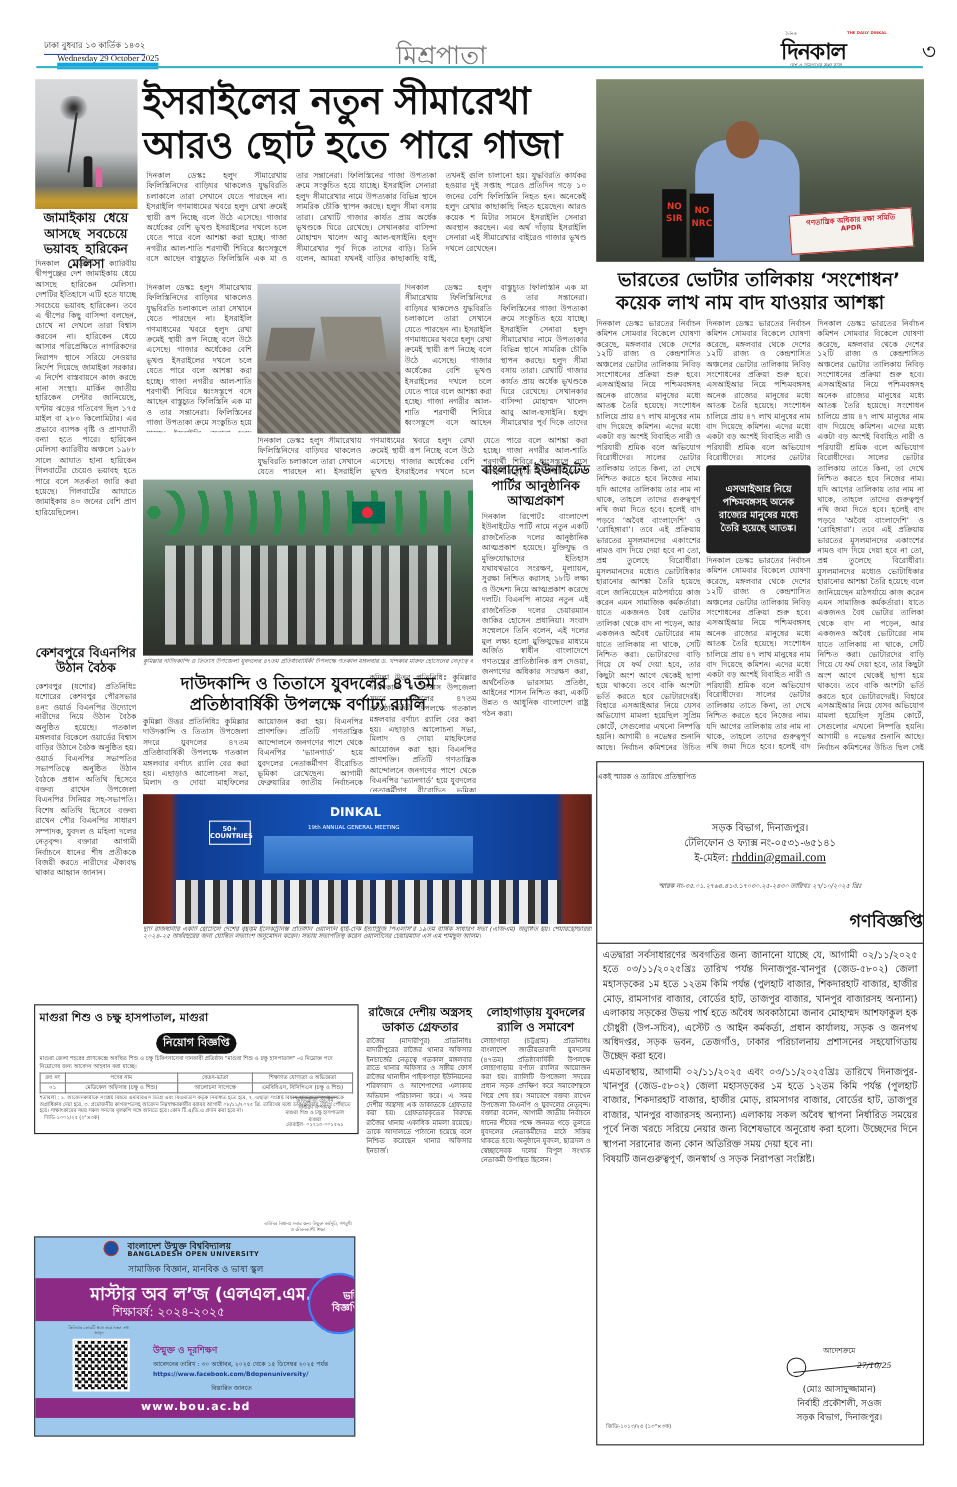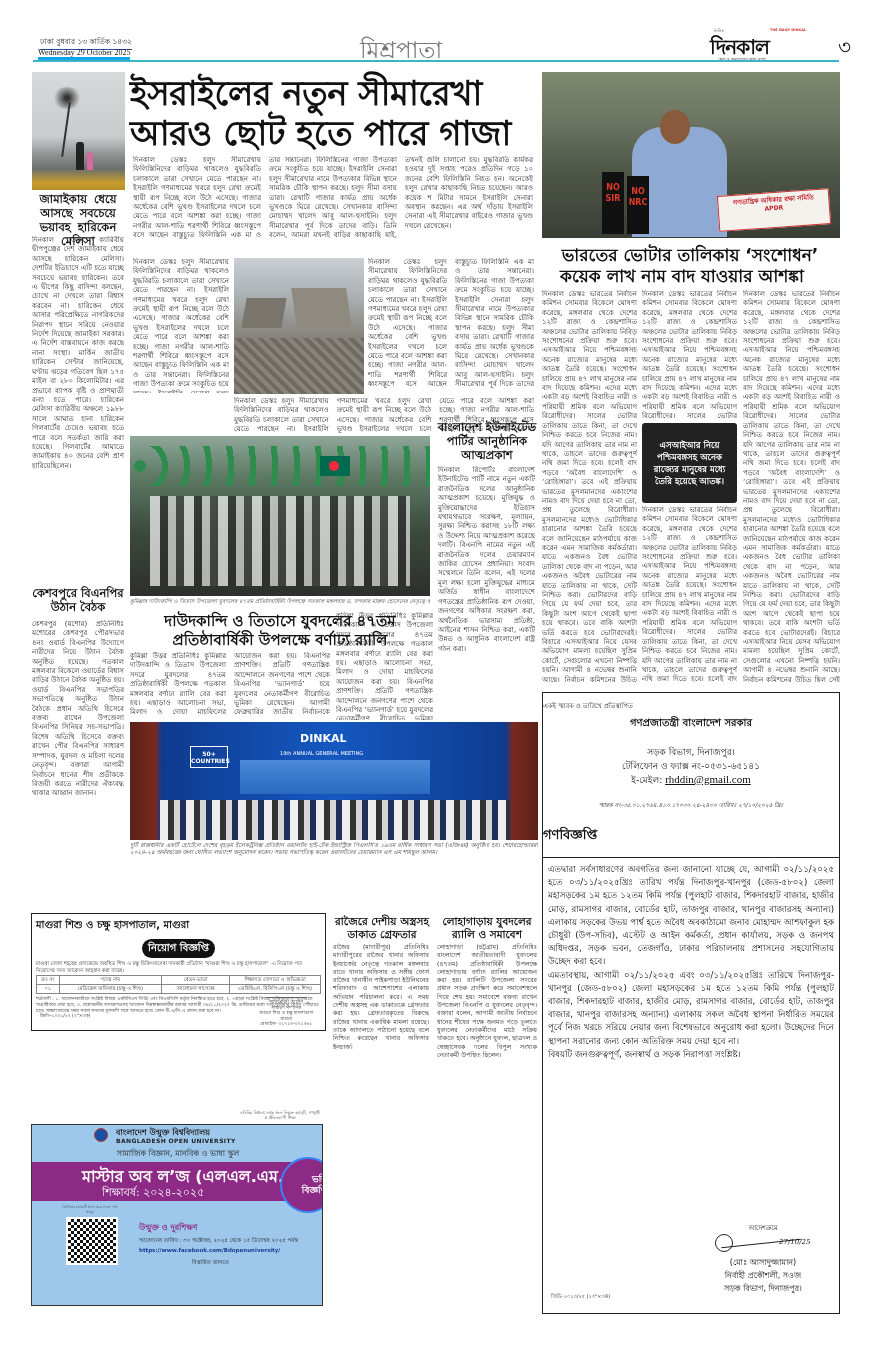--- a/index.html
+++ b/index.html
@@ -13,21 +13,21 @@
   .caption { font-size: 5.5px; color: #444; font-style: italic; overflow: hidden; white-space: nowrap; }
   .photo { background: linear-gradient(160deg, #8e8f8c, #5b6050 40%, #3d4a3a 70%, #2a2a2a); overflow: hidden; }
   .rule { background: #3bb4c8; }
   .boxed { border: 1.5px solid #222; }
 </style>
 </head>
 <body>
 
 <div class="abs" style="left:0;top:0;width:870px;height:62px;">
   <div class="abs" style="left:40px;top:36px;font-size:7.5px;color:#222;border-bottom:1px solid #2b4aa0;padding-bottom:1px;">ঢাকা বুধবার ১৩ কার্তিক ১৪৩২</div>
-  <div class="abs" style="left:38px;top:48px;font-family:'Liberation Serif',serif;font-size:8px;color:#222;border-bottom:3px solid #0ea5e9;">Wednesday 29 October 2025</div>
+  <div class="abs" style="left:52px;top:48px;font-family:'Liberation Serif',serif;font-size:8px;color:#222;border-bottom:6px solid #0ea5e9;">Wednesday 29 October 2025</div>
   <div class="abs" style="left:360px;top:32px;font-size:23px;color:#777;font-weight:normal;">মিশ্রপাতা</div>
   <div class="abs" style="left:710px;top:30px;width:120px;height:30px;">
     <span style="position:absolute;left:4px;top:-2px;font-size:4px;color:#333;">দৈনিক</span>
     <span style="position:absolute;left:60px;top:-2px;font-size:3.5px;color:#c33;font-weight:bold;">THE DAILY DINKAL</span>
     <span style="position:absolute;left:0;top:2px;font-size:20px;font-weight:bold;color:#111;letter-spacing:-1px;">দিনকাল</span>
     <span style="position:absolute;left:8px;top:27px;font-size:4.5px;color:#333;white-space:nowrap;">দেশ ও জনগণের কথা বলে</span>
   </div>
   <div class="abs" style="left:838px;top:32px;font-size:20px;color:#111;">৩</div>
 </div>
 <div class="abs rule" style="left:33px;top:60px;width:806px;height:1.5px;"></div>
@@ -131,20 +131,23 @@
     <span style="font-size:9px;color:#fff;font-weight:bold;line-height:11px;width:40px;">ভর্তি বিজ্ঞপ্তি</span>
   </div>
   <div style="position:absolute;left:28px;top:80px;width:60px;font-size:3.6px;color:#333;text-align:center;line-height:4.5px;">কিউআর কোডটি স্ক্যান করে সকল তথ্য জানুন</div>
   <div style="position:absolute;left:34px;top:92px;width:52px;height:48px;background:#fff;padding:2px;">
     <div style="width:100%;height:100%;background:repeating-conic-gradient(#111 0 25%,#fff 0 50%) 0 0/6px 6px;"></div>
   </div>
   <div style="position:absolute;left:107px;top:96px;font-size:8px;color:#8c2a86;font-weight:bold;">উন্মুক্ত ও দূরশিক্ষণ</div>
   <div style="position:absolute;left:107px;top:112px;width:250px;font-size:5.5px;color:#222;white-space:nowrap;">আবেদনের তারিখ : ৩০ অক্টোবর, ২০২৫ থেকে ১৫ ডিসেম্বর ২০২৫ পর্যন্ত</div>
   <div style="position:absolute;left:107px;top:122px;font-size:5.5px;color:#1a3d8f;font-weight:bold;white-space:nowrap;">https://www.facebook.com/Bdopenuniversity/</div>
   <div style="position:absolute;left:160px;top:134px;font-size:5.5px;color:#222;">বিস্তারিত জানতে</div>
+  <div style="position:absolute;left:0;top:146px;width:292px;height:18px;background:#8c2a86;">
+    <div style="position:absolute;left:0;top:3px;width:292px;text-align:center;font-size:10px;color:#fff;font-weight:bold;letter-spacing:1px;">www.bou.ac.bd</div>
+  </div>
 </div>
 <div class="abs" style="left:240px;top:1110px;width:80px;font-size:4px;color:#333;line-height:5px;text-align:center;">বাউবির বিধানঃ সবার জন্য উন্মুক্ত কর্মসূচী, গণমুখী ও জীবনব্যাপী শিক্ষা</div>
 
 <div class="abs hl" style="left:332px;top:915px;width:100px;font-size:10.5px;line-height:13px;">রাজৈরে দেশীয় অস্ত্রসহ ডাকাত গ্রেফতার</div>
 <div class="abs body-text" style="left:333px;top:943px;width:96px;height:150px;font-size:6.2px;line-height:8.3px;">রাজৈর (মাদারীপুর) প্রতিনিধিঃ মাদারীপুরের রাজৈর থানার অফিসার ইনচার্জের নেতৃত্বে গতকাল মঙ্গলবার রাতে থানার অফিসার ও সঙ্গীয় ফোর্স রাজৈর থানাধীন পাইকপাড়া ইউনিয়নের শরিফাবাদ ও আশেপাশের এলাকায় অভিযান পরিচালনা করে। এ সময় দেশীয় অস্ত্রসহ এক ডাকাতকে গ্রেফতার করা হয়। গ্রেফতারকৃতের বিরুদ্ধে রাজৈর থানায় একাধিক মামলা রয়েছে। তাকে আদালতে পাঠানো হয়েছে বলে নিশ্চিত করেছেন থানার অফিসার ইনচার্জ।</div>
 
 <div class="abs hl" style="left:436px;top:915px;width:102px;font-size:10.5px;line-height:13px;">লোহাগাড়ায় যুবদলের র‍্যালি ও সমাবেশ</div>
 <div class="abs body-text" style="left:437px;top:943px;width:100px;height:360px;font-size:6.2px;line-height:8.3px;">লোহাগাড়া (চট্টগ্রাম) প্রতিনিধিঃ বাংলাদেশ জাতীয়তাবাদী যুবদলের (৪৭তম) প্রতিষ্ঠাবার্ষিকী উপলক্ষে লোহাগাড়ায় বর্ণাঢ্য র‍্যালির আয়োজন করা হয়। র‍্যালিটি উপজেলা সদরের প্রধান সড়ক প্রদক্ষিণ করে সমাবেশস্থলে গিয়ে শেষ হয়। সমাবেশে বক্তব্য রাখেন উপজেলা বিএনপি ও যুবদলের নেতৃবৃন্দ। বক্তারা বলেন, আগামী জাতীয় নির্বাচনে ধানের শীষের পক্ষে জনমত গড়ে তুলতে যুবদলের নেতাকর্মীদের মাঠে সক্রিয় থাকতে হবে। অনুষ্ঠানে যুবদল, ছাত্রদল ও স্বেচ্ছাসেবক দলের বিপুল সংখ্যক নেতাকর্মী উপস্থিত ছিলেন।</div>
 
 <div class="abs photo" style="left:542px;top:72px;width:298px;height:166px;background:linear-gradient(180deg,#7f8a6e 0%,#6b7561 30%,#4e5648 60%,#3a3f36 100%);">
@@ -166,29 +169,28 @@
 <div class="abs body-text" style="left:542px;top:290px;width:95px;height:392px;">দিনকাল ডেস্কঃ ভারতের নির্বাচন কমিশন সোমবার বিকেলে ঘোষণা করেছে, মঙ্গলবার থেকে দেশের ১২টি রাজ্য ও কেন্দ্রশাসিত অঞ্চলের ভোটার তালিকায় নিবিড় সংশোধনের প্রক্রিয়া শুরু হবে। এসআইআর নিয়ে পশ্চিমবঙ্গসহ অনেক রাজ্যের মানুষের মধ্যে আতঙ্ক তৈরি হয়েছে। সংশোধন চালিয়ে প্রায় ৪৭ লাখ মানুষের নাম বাদ দিয়েছে কমিশন। এদের মধ্যে একটা বড় অংশই বিবাহিত নারী ও পরিযায়ী শ্রমিক বলে অভিযোগ বিরোধীদের। সালের ভোটার তালিকায় তাতে কিনা, তা দেখে নিশ্চিত করতে হবে নিজের নাম। যদি আগের তালিকায় তার নাম না থাকে, তাহলে তাদের গুরুত্বপূর্ণ নথি জমা দিতে হবে। হলেই বাদ পড়বে ‘অবৈধ বাংলাদেশি’ ও ‘রোহিঙ্গারা’। তবে এই প্রক্রিয়ায় ভারতের মুসলমানদের একাংশের নামও বাদ দিয়ে দেয়া হবে না তো, প্রশ্ন তুলেছে বিরোধীরা। মুসলমানদের মধ্যেও ভোটাধিকার হারানোর আশঙ্কা তৈরি হয়েছে বলে জানিয়েছেন মাঠপর্যায়ে কাজ করেন এমন সামাজিক কর্মকর্তারা। যাতে একজনও বৈধ ভোটার তালিকা থেকে বাদ না পড়েন, আর একজনও অবৈধ ভোটারের নাম যাতে তালিকায় না থাকে, সেটি নিশ্চিত করা। ভোটারদের বাড়ি গিয়ে যে ফর্ম দেয়া হবে, তার কিছুটা অংশ আগে থেকেই ছাপা হয়ে থাকবে। তবে বাকি অংশটা ভর্তি করতে হবে ভোটারদেরই। বিহারে এসআইআর নিয়ে যেসব অভিযোগ মামলা হয়েছিল সুপ্রিম কোর্টে, সেগুলোর এখনো নিষ্পত্তি হয়নি। আগামী ৪ নভেম্বর শুনানি আছে। নির্বাচন কমিশনের উচিত ছিল সেই মামলাগুলো শেষ হওয়ার পরে নতুন করে অন্যান্য রাজ্যে এসআইআর ঘোষণা করা। বিহারে এই প্রক্রিয়া চালিয়ে প্রায় ৪৭ লাখ মানুষের নাম বাদ গেছে।</div>
 <div class="abs body-text" style="left:642px;top:290px;width:95px;height:130px;">দিনকাল ডেস্কঃ ভারতের নির্বাচন কমিশন সোমবার বিকেলে ঘোষণা করেছে, মঙ্গলবার থেকে দেশের ১২টি রাজ্য ও কেন্দ্রশাসিত অঞ্চলের ভোটার তালিকায় নিবিড় সংশোধনের প্রক্রিয়া শুরু হবে। এসআইআর নিয়ে পশ্চিমবঙ্গসহ অনেক রাজ্যের মানুষের মধ্যে আতঙ্ক তৈরি হয়েছে। সংশোধন চালিয়ে প্রায় ৪৭ লাখ মানুষের নাম বাদ দিয়েছে কমিশন। এদের মধ্যে একটা বড় অংশই বিবাহিত নারী ও পরিযায়ী শ্রমিক বলে অভিযোগ বিরোধীদের। সালের ভোটার তালিকায় তাতে কিনা, তা দেখে নিশ্চিত করতে হবে নিজের নাম। যদি আগের তালিকায় তার নাম না থাকে, তাহলে তাদের গুরুত্বপূর্ণ নথি জমা দিতে হবে। হলেই বাদ পড়বে ‘অবৈধ বাংলাদেশি’ ও ‘রোহিঙ্গারা’। তবে এই প্রক্রিয়ায় ভারতের মুসলমানদের একাংশের নামও বাদ দিয়ে দেয়া হবে না তো, প্রশ্ন তুলেছে বিরোধীরা। মুসলমানদের মধ্যেও ভোটাধিকার হারানোর আশঙ্কা তৈরি হয়েছে বলে জানিয়েছেন মাঠপর্যায়ে কাজ করেন এমন সামাজিক কর্মকর্তারা। যাতে একজনও বৈধ ভোটার তালিকা থেকে বাদ না পড়েন, আর একজনও অবৈধ ভোটারের নাম যাতে তালিকায় না থাকে, সেটি নিশ্চিত করা। ভোটারদের বাড়ি গিয়ে যে ফর্ম দেয়া হবে, তার কিছুটা অংশ আগে থেকেই ছাপা হয়ে থাকবে। তবে বাকি অংশটা ভর্তি করতে হবে ভোটারদেরই। বিহারে এসআইআর নিয়ে যেসব অভিযোগ মামলা হয়েছিল সুপ্রিম কোর্টে, সেগুলোর এখনো নিষ্পত্তি হয়নি। আগামী ৪ নভেম্বর শুনানি আছে। নির্বাচন কমিশনের উচিত ছিল সেই মামলাগুলো শেষ হওয়ার পরে নতুন করে অন্যান্য রাজ্যে এসআইআর ঘোষণা করা। বিহারে এই প্রক্রিয়া চালিয়ে প্রায় ৪৭ লাখ মানুষের নাম বাদ গেছে।</div>
 <div class="abs" style="left:642px;top:423px;width:95px;height:80px;background:#222;border-radius:3px;display:flex;align-items:center;justify-content:center;text-align:center;padding:4px;">
   <span style="font-size:8.5px;line-height:12px;color:#fff;font-weight:bold;">এসআইআর নিয়ে পশ্চিমবঙ্গসহ অনেক রাজ্যের মানুষের মধ্যে তৈরি হয়েছে আতঙ্ক।</span>
 </div>
 <div class="abs body-text" style="left:642px;top:506px;width:95px;height:176px;">দিনকাল ডেস্কঃ ভারতের নির্বাচন কমিশন সোমবার বিকেলে ঘোষণা করেছে, মঙ্গলবার থেকে দেশের ১২টি রাজ্য ও কেন্দ্রশাসিত অঞ্চলের ভোটার তালিকায় নিবিড় সংশোধনের প্রক্রিয়া শুরু হবে। এসআইআর নিয়ে পশ্চিমবঙ্গসহ অনেক রাজ্যের মানুষের মধ্যে আতঙ্ক তৈরি হয়েছে। সংশোধন চালিয়ে প্রায় ৪৭ লাখ মানুষের নাম বাদ দিয়েছে কমিশন। এদের মধ্যে একটা বড় অংশই বিবাহিত নারী ও পরিযায়ী শ্রমিক বলে অভিযোগ বিরোধীদের। সালের ভোটার তালিকায় তাতে কিনা, তা দেখে নিশ্চিত করতে হবে নিজের নাম। যদি আগের তালিকায় তার নাম না থাকে, তাহলে তাদের গুরুত্বপূর্ণ নথি জমা দিতে হবে। হলেই বাদ পড়বে ‘অবৈধ বাংলাদেশি’ ও ‘রোহিঙ্গারা’। তবে এই প্রক্রিয়ায় ভারতের মুসলমানদের একাংশের নামও বাদ দিয়ে দেয়া হবে না তো, প্রশ্ন তুলেছে বিরোধীরা। মুসলমানদের মধ্যেও ভোটাধিকার হারানোর আশঙ্কা তৈরি হয়েছে বলে জানিয়েছেন মাঠপর্যায়ে কাজ করেন এমন সামাজিক কর্মকর্তারা। যাতে একজনও বৈধ ভোটার তালিকা থেকে বাদ না পড়েন, আর একজনও অবৈধ ভোটারের নাম যাতে তালিকায় না থাকে, সেটি নিশ্চিত করা। ভোটারদের বাড়ি গিয়ে যে ফর্ম দেয়া হবে, তার কিছুটা অংশ আগে থেকেই ছাপা হয়ে থাকবে। তবে বাকি অংশটা ভর্তি করতে হবে ভোটারদেরই। বিহারে এসআইআর নিয়ে যেসব অভিযোগ মামলা হয়েছিল সুপ্রিম কোর্টে, সেগুলোর এখনো নিষ্পত্তি হয়নি। আগামী ৪ নভেম্বর শুনানি আছে। নির্বাচন কমিশনের উচিত ছিল সেই মামলাগুলো শেষ হওয়ার পরে নতুন করে অন্যান্য রাজ্যে এসআইআর ঘোষণা করা। বিহারে এই প্রক্রিয়া চালিয়ে প্রায় ৪৭ লাখ মানুষের নাম বাদ গেছে।</div>
 <div class="abs body-text" style="left:743px;top:290px;width:97px;height:392px;">দিনকাল ডেস্কঃ ভারতের নির্বাচন কমিশন সোমবার বিকেলে ঘোষণা করেছে, মঙ্গলবার থেকে দেশের ১২টি রাজ্য ও কেন্দ্রশাসিত অঞ্চলের ভোটার তালিকায় নিবিড় সংশোধনের প্রক্রিয়া শুরু হবে। এসআইআর নিয়ে পশ্চিমবঙ্গসহ অনেক রাজ্যের মানুষের মধ্যে আতঙ্ক তৈরি হয়েছে। সংশোধন চালিয়ে প্রায় ৪৭ লাখ মানুষের নাম বাদ দিয়েছে কমিশন। এদের মধ্যে একটা বড় অংশই বিবাহিত নারী ও পরিযায়ী শ্রমিক বলে অভিযোগ বিরোধীদের। সালের ভোটার তালিকায় তাতে কিনা, তা দেখে নিশ্চিত করতে হবে নিজের নাম। যদি আগের তালিকায় তার নাম না থাকে, তাহলে তাদের গুরুত্বপূর্ণ নথি জমা দিতে হবে। হলেই বাদ পড়বে ‘অবৈধ বাংলাদেশি’ ও ‘রোহিঙ্গারা’। তবে এই প্রক্রিয়ায় ভারতের মুসলমানদের একাংশের নামও বাদ দিয়ে দেয়া হবে না তো, প্রশ্ন তুলেছে বিরোধীরা। মুসলমানদের মধ্যেও ভোটাধিকার হারানোর আশঙ্কা তৈরি হয়েছে বলে জানিয়েছেন মাঠপর্যায়ে কাজ করেন এমন সামাজিক কর্মকর্তারা। যাতে একজনও বৈধ ভোটার তালিকা থেকে বাদ না পড়েন, আর একজনও অবৈধ ভোটারের নাম যাতে তালিকায় না থাকে, সেটি নিশ্চিত করা। ভোটারদের বাড়ি গিয়ে যে ফর্ম দেয়া হবে, তার কিছুটা অংশ আগে থেকেই ছাপা হয়ে থাকবে। তবে বাকি অংশটা ভর্তি করতে হবে ভোটারদেরই। বিহারে এসআইআর নিয়ে যেসব অভিযোগ মামলা হয়েছিল সুপ্রিম কোর্টে, সেগুলোর এখনো নিষ্পত্তি হয়নি। আগামী ৪ নভেম্বর শুনানি আছে। নির্বাচন কমিশনের উচিত ছিল সেই মামলাগুলো শেষ হওয়ার পরে নতুন করে অন্যান্য রাজ্যে এসআইআর ঘোষণা করা। বিহারে এই প্রক্রিয়া চালিয়ে প্রায় ৪৭ লাখ মানুষের নাম বাদ গেছে।</div>
 
 <div class="abs boxed" style="left:542px;top:692px;width:298px;height:622px;border-width:1.2px;">
   <div style="position:absolute;left:0;top:8px;width:100%;text-align:left;font-size:6.5px;color:#222;">একই স্মারক ও তারিখে প্রতিস্থাপিত</div>
-  <div style="position:absolute;left:0;top:22px;width:100%;text-align:center;font-size:10px;font-weight:bold;color:#111;">গণপ্রজাতন্ত্রী বাংলাদেশ সরকার</div>
   <div style="position:absolute;left:0;top:52px;width:100%;text-align:center;font-size:9px;color:#111;">সড়ক বিভাগ, দিনাজপুর।</div>
   <div style="position:absolute;left:0;top:66px;width:100%;text-align:center;font-size:9px;color:#111;">টেলিফোন ও ফ্যাক্স নং-০৫৩১-৬৫১৪১</div>
   <div style="position:absolute;left:0;top:80px;width:100%;text-align:center;font-size:9px;color:#111;">
     <span>ই-মেইল:</span>
     <span style="font-family:'Liberation Serif',serif;font-size:11px;text-decoration:underline;">rhddin@gmail.com</span>
   </div>
   <div style="position:absolute;left:0;top:107px;width:100%;text-align:center;font-size:5.8px;font-style:italic;color:#222;white-space:nowrap;">স্মারক নং-৩৫.০১.২৭৬৪.৪১৩.১৭০৩০.২৫-২৪৩০ তারিখঃ ২৭/১০/২০২৫ খ্রিঃ</div>
-  <div style="position:absolute;left:0;top:132px;width:100%;text-align:left;font-size:13px;font-weight:bold;color:#111;">গণবিজ্ঞপ্তি</div>
+  <div style="position:absolute;left:0;top:132px;width:100%;text-align:right;font-size:16px;font-weight:bold;color:#111;">গণবিজ্ঞপ্তি</div>
   <div style="position:absolute;left:0;top:164px;width:100%;height:1.2px;background:#222;"></div>
   <div style="position:absolute;left:5px;top:170px;width:286px;font-size:8.6px;line-height:13.2px;color:#111;text-align:justify;">
     <p>এতদ্বারা সর্বসাধারণের অবগতির জন্য জানানো যাচ্ছে যে, আগামী ০২/১১/২০২৫ হতে ০৩/১১/২০২৫খ্রিঃ তারিখ পর্যন্ত দিনাজপুর-খানপুর (জেড-৫৮০২) জেলা মহাসড়কের ১ম হতে ১২তম কিমি পর্যন্ত (পুলহাট বাজার, শিকদারহাট বাজার, হাজীর মোড়, রামসাগর বাজার, বোর্ডের হাট, তাজপুর বাজার, খানপুর বাজারসহ অন্যান্য) এলাকায় সড়কের উভয় পার্শ্ব হতে অবৈধ অবকাঠামো জনাব মোহাম্মদ আশফাকুল হক চৌধুরী (উপ-সচিব), এস্টেট ও আইন কর্মকর্তা, প্রধান কার্যালয়, সড়ক ও জনপথ অধিদপ্তর, সড়ক ভবন, তেজগাঁও, ঢাকার পরিচালনায় প্রশাসনের সহযোগিতায় উচ্ছেদ করা হবে।</p>
     <p>এমতাবস্থায়, আগামী ০২/১১/২০২৫ এবং ০৩/১১/২০২৫খ্রিঃ তারিখে দিনাজপুর-খানপুর (জেড-৫৮০২) জেলা মহাসড়কের ১ম হতে ১২তম কিমি পর্যন্ত (পুলহাট বাজার, শিকদারহাট বাজার, হাজীর মোড়, রামসাগর বাজার, বোর্ডের হাট, তাজপুর বাজার, খানপুর বাজারসহ অন্যান্য) এলাকায় সকল অবৈধ স্থাপনা নির্ধারিত সময়ের পূর্বে নিজ খরচে সরিয়ে নেয়ার জন্য বিশেষভাবে অনুরোধ করা হলো। উচ্ছেদের দিনে স্থাপনা সরানোর জন্য কোন অতিরিক্ত সময় দেয়া হবে না।</p>
     <p>বিষয়টি জনগুরুত্বপূর্ণ, জনস্বার্থ ও সড়ক নিরাপত্তা সংশ্লিষ্ট।</p>
   </div>
   <div style="position:absolute;left:150px;top:530px;width:140px;text-align:center;color:#111;">
     <div style="font-size:6.5px;">আদেশক্রমে</div>
     <div style="position:relative;height:22px;">
       <div style="position:absolute;left:28px;top:9px;width:80px;height:1.2px;background:#222;transform:rotate(-6deg);"></div>

